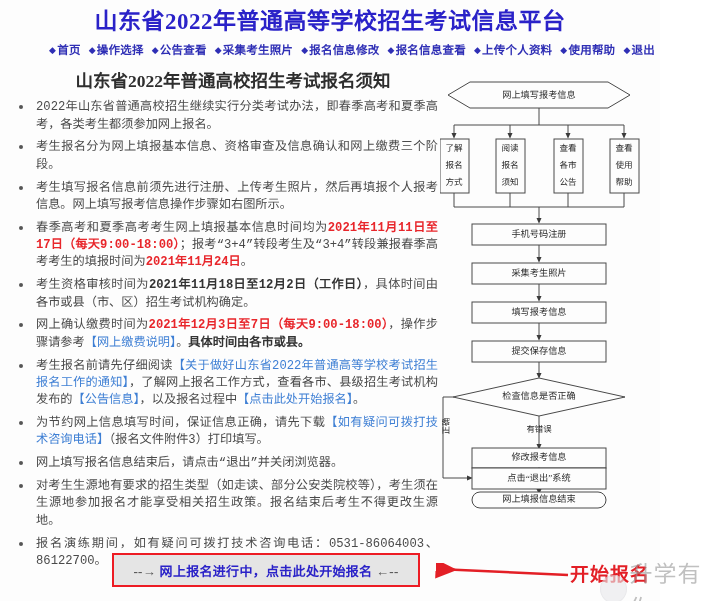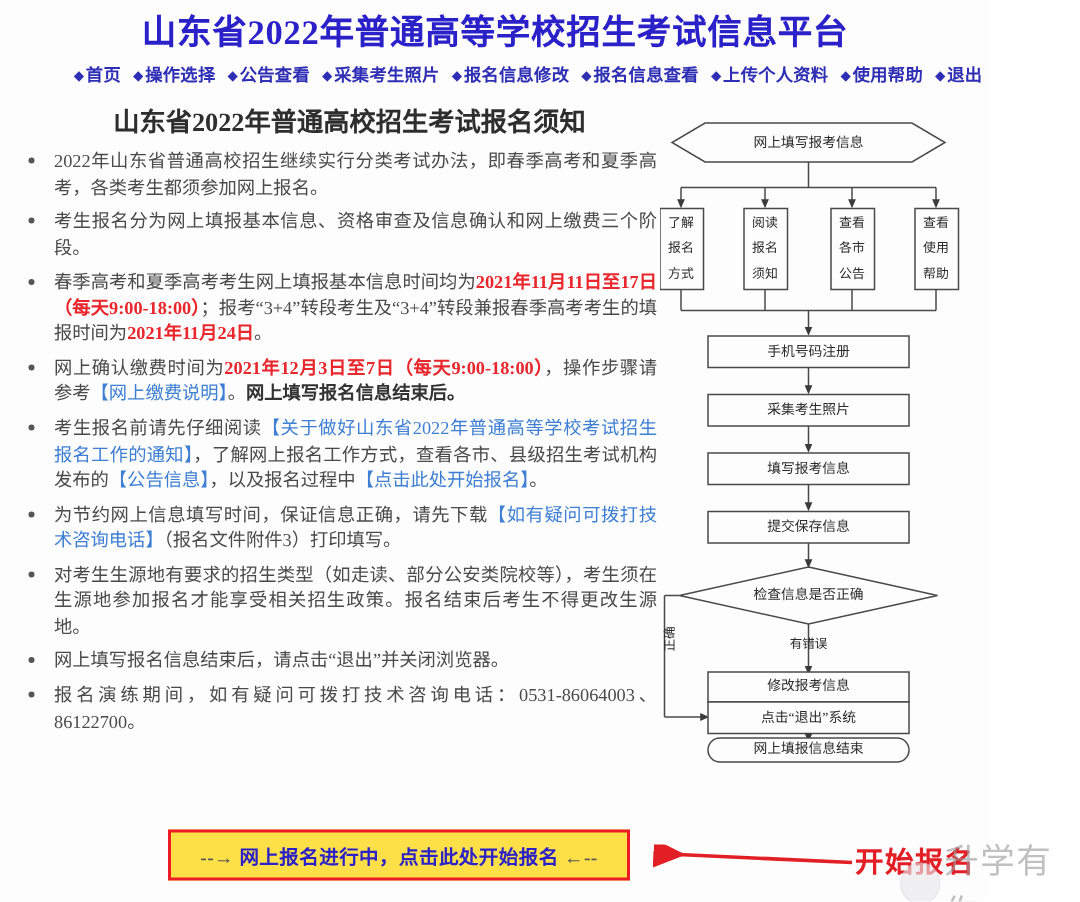--- a/index.html
+++ b/index.html
@@ -94,21 +94,21 @@
     padding: 0 6px 0 6px;
   }
   ul.notice-list > li {
     position: relative;
     padding-left: 26px;
     margin-bottom: 5.5px;
     font-size: 12.2px;
     line-height: 1.42;
     text-align: justify;
     color: #4a4a4a;
-    font-family: Liberation Serif, serif;
+    font-family: Liberation Mono, monospace;
   }
   ul.notice-list > li::before {
     content: "";
     position: absolute;
     left: 9px;
     top: 6px;
     width: 4px;
     height: 4px;
     border-radius: 50%;
     background: #555;
@@ -125,21 +125,21 @@
     width: 720px;
     height: 52px;
   }
   .entry-box {
     position: absolute;
     left: 112px;
     top: 4px;
     width: 308px;
     height: 34px;
     border: 2.5px solid #ed1c24;
-    background: #fde047;
+    background: #e5e5e5;
     display: flex;
     align-items: center;
     justify-content: center;
     box-sizing: border-box;
   }
   .entry-link {
     font-size: 13px;
     font-weight: bold;
     color: #2a22c8;
     font-family: "Liberation Serif", "DejaVu Serif", serif;
@@ -245,26 +245,28 @@
     </div>
   </div>
 
   <div class="content">
 
     <div class="left-col">
       <div class="doc-title">山东省2022年普通高校招生考试报名须知</div>
       <ul class="notice-list" id="notice-list">
           <li><span>2022年山东省普通高校招生继续实行分类考试办法，即春季高考和夏季高考，各类考生都须参加网上报名。</span></li>
           <li><span>考生报名分为网上填报基本信息、资格审查及信息确认和网上缴费三个阶段。</span></li>
+          <li><span>考生填写报名信息前须先进行注册、上传考生照片，然后再填报个人报考信息。网上填写报考信息操作步骤如右图所示。</span></li>
           <li><span>春季高考和夏季高考考生网上填报基本信息时间均为</span><span class="red">2021年11月11日至17日（每天9:00-18:00）</span><span>；报考“3+4”转段考生及“3+4”转段兼报春季高考考生的填报时间为</span><span class="red">2021年11月24日</span><span>。</span></li>
-          <li><span>网上确认缴费时间为</span><span class="red">2021年12月3日至7日（每天9:00-18:00）</span><span>，操作步骤请参考</span><span class="blue-link">【网上缴费说明】</span><span>。</span><span class="bold-dark">网上填写报名信息结束后。</span></li>
+          <li><span>考生资格审核时间为</span><span class="bold-dark">2021年11月18日至12月2日（工作日）</span><span>，具体时间由各市或县（市、区）招生考试机构确定。</span></li>
+          <li><span>网上确认缴费时间为</span><span class="red">2021年12月3日至7日（每天9:00-18:00）</span><span>，操作步骤请参考</span><span class="blue-link">【网上缴费说明】</span><span>。</span><span class="bold-dark">具体时间由各市或县。</span></li>
           <li><span>考生报名前请先仔细阅读</span><span class="blue-link">【关于做好山东省2022年普通高等学校考试招生报名工作的通知】</span><span>，了解网上报名工作方式，查看各市、县级招生考试机构发布的</span><span class="blue-link">【公告信息】</span><span>，以及报名过程中</span><span class="blue-link">【点击此处开始报名】</span><span>。</span></li>
           <li><span>为节约网上信息填写时间，保证信息正确，请先下载</span><span class="blue-link">【如有疑问可拨打技术咨询电话】</span><span>（报名文件附件3）打印填写。</span></li>
+          <li><span>网上填写报名信息结束后，请点击“退出”并关闭浏览器。</span></li>
           <li><span>对考生生源地有要求的招生类型（如走读、部分公安类院校等），考生须在生源地参加报名才能享受相关招生政策。报名结束后考生不得更改生源地。</span></li>
-          <li><span>网上填写报名信息结束后，请点击“退出”并关闭浏览器。</span></li>
           <li><span>报名演练期间，如有疑问可拨打技术咨询电话：0531-86064003、86122700。</span></li>
         </ul>
     </div>
 
     <div class="right-col">
       <div class="flow">
         <svg width="220" height="430" viewBox="0 0 220 430" xmlns="http://www.w3.org/2000/svg">
           <defs>
             <marker id="ah" markerWidth="7" markerHeight="7" refX="3.2" refY="3" orient="auto">
               <path d="M0,0.4 L6,3 L0,5.6 z" fill="#3a3a3a"></path>

